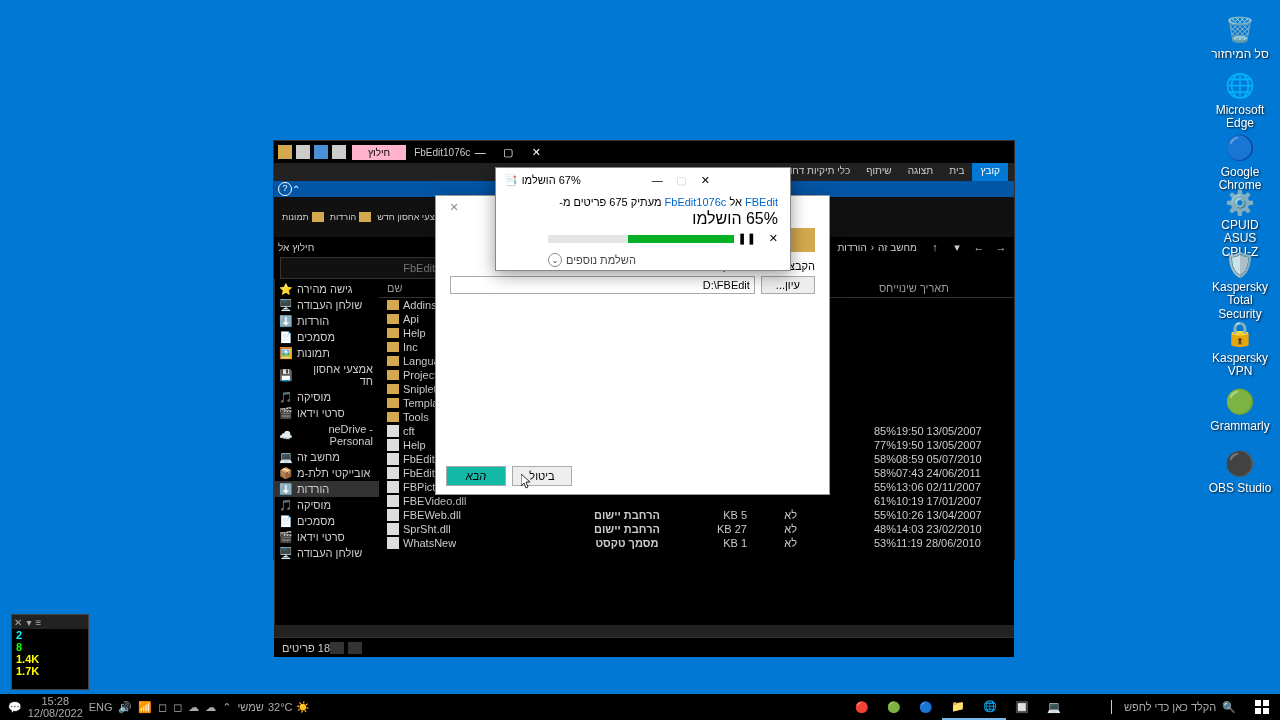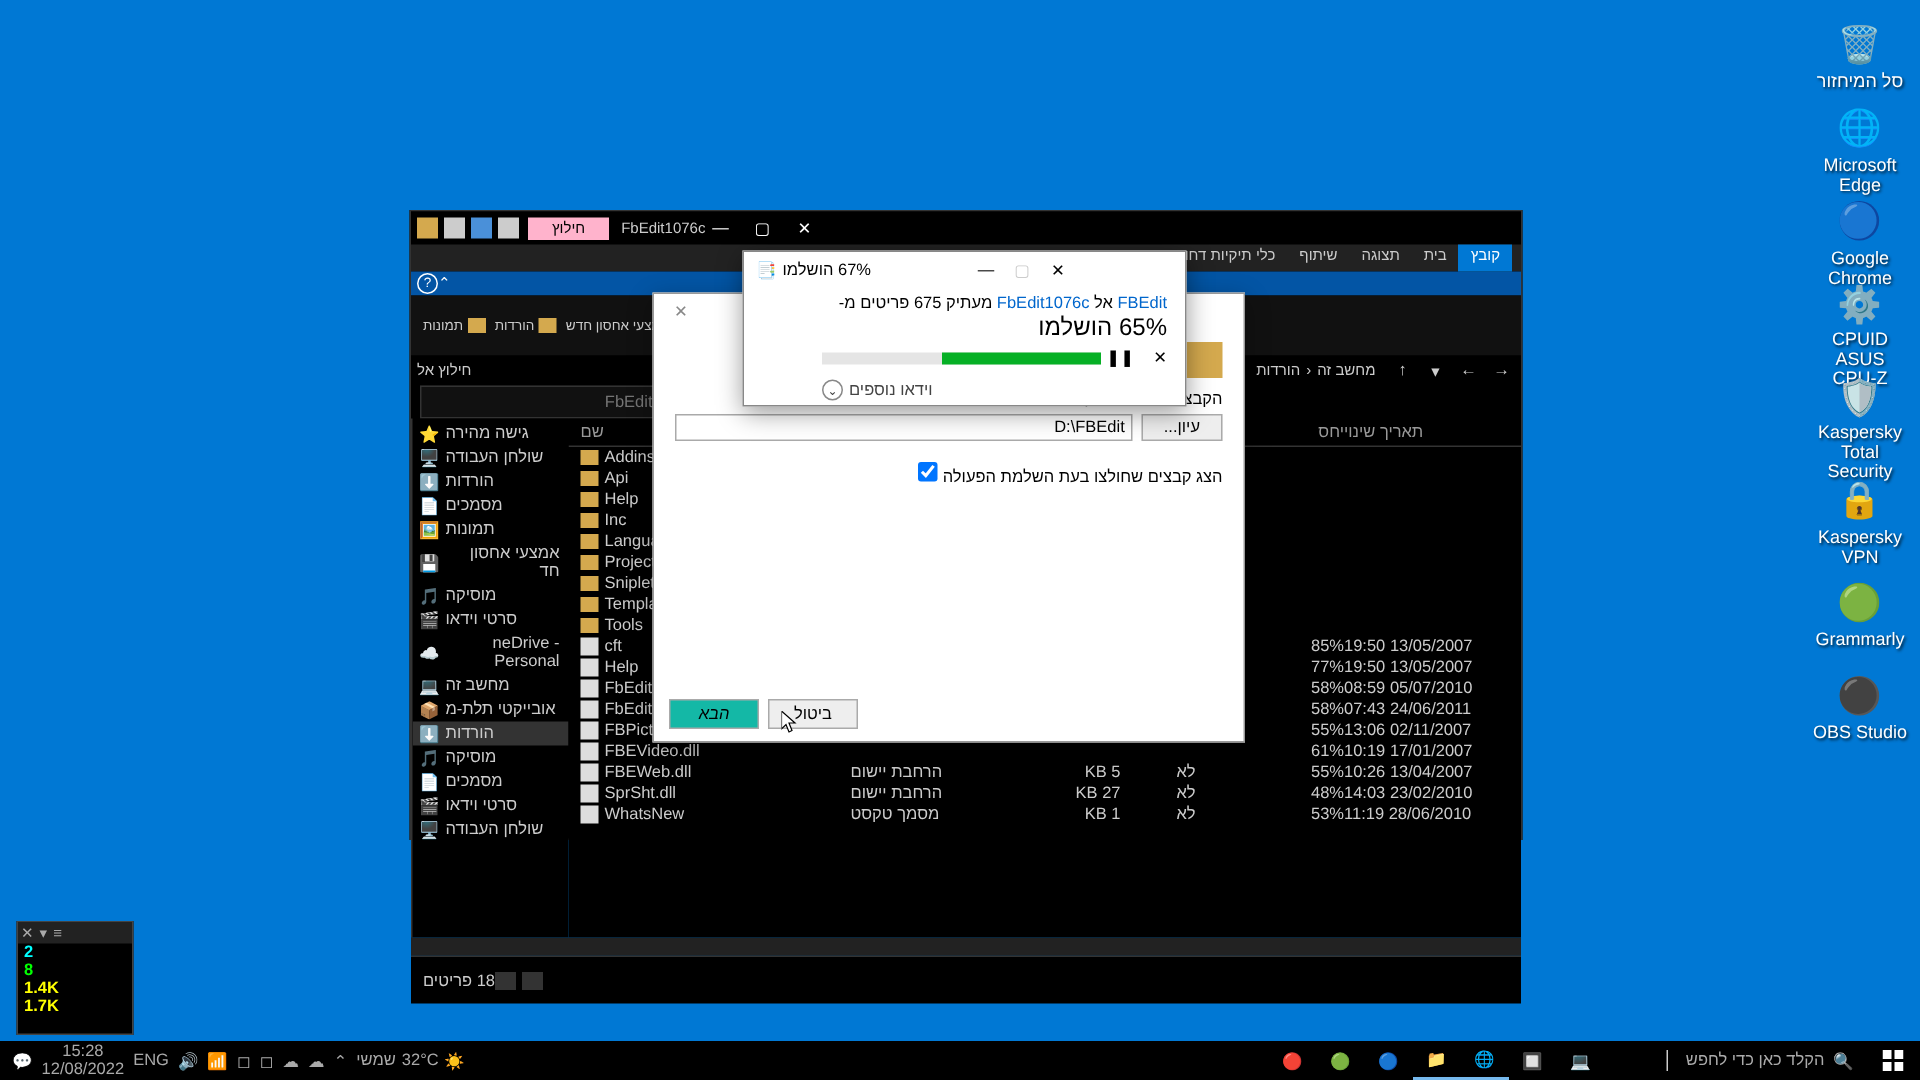--- a/index.html
+++ b/index.html
@@ -27,28 +27,28 @@
 .nav-item.sel{background:#333;}
 .nav-ic{width:12px;height:12px;display:inline-block;}
 .content{flex:1;display:flex;flex-direction:column;background:#000;}
 .bread{height:20px;background:#000;display:flex;align-items:center;padding:0 4px;gap:4px;}
 .bread-txt{color:#ccc;font-size:10px;}
 .bread-btn{width:18px;color:#ccc;text-align:center;cursor:pointer;}
 .file-list{flex:1;overflow:auto;}
 .fl-row{display:flex;align-items:center;padding:1px 8px;color:#ccc;font-size:10px;}
 .fl-hdr{color:#999;border-bottom:1px solid #333;padding:3px 8px;}
 .fc-name{flex:0 0 180px;text-align:right;display:flex;justify-content:flex-end;align-items:center;gap:4px;}
-.fc-type{flex:0 0 120px;text-align:left;}
+.fc-type{flex:0 0 120px;text-align:center;font-weight:bold;}
 .fc-size{flex:0 0 60px;text-align:right;}
 .fc-none{flex:0 0 50px;text-align:right;}
 .fc-ratio{flex:0 0 50px;text-align:right;}
 .fc-date{flex:0 0 110px;text-align:left;}
 .fold-ic{width:12px;height:10px;background:#d4a94e;display:inline-block;}
 .file-ic{width:12px;height:12px;background:#ddd;display:inline-block;}
-.statusbar{height:32px;background:#000;border-top:1px solid #333;display:flex;align-items:center;padding:0 8px;color:#ccc;font-size:10px;}
+.statusbar{height:20px;background:#000;border-top:1px solid #333;display:flex;align-items:center;padding:0 8px;color:#ccc;font-size:10px;}
 .scroll-x{height:12px;background:#222;}
 
 .dlg-extract{position:absolute;left:435px;top:195px;width:395px;height:300px;background:#fff;border:1px solid #999;box-shadow:0 4px 16px rgba(0,0,0,.3);z-index:20;}
 .dlg-t{height:22px;display:flex;align-items:center;padding:0 8px;}
 .dlg-cls{width:20px;height:18px;display:flex;align-items:center;justify-content:center;cursor:pointer;}
 .dlg-body{padding:10px 14px;}
 .dlg-hdr{display:flex;align-items:center;gap:8px;margin-bottom:8px;}
 .dlg-hdr-ic{width:24px;height:24px;background:#d4a94e;}
 .dlg-hdr-txt{font-size:14px;color:#0078d4;}
 .dlg-label{font-size:11px;margin:8px 0 4px;text-align:right;}
@@ -499,26 +499,20 @@
   <div class="dlg-body">
     <div class="dlg-hdr">
       <span class="dlg-hdr-ic"></span>
       <span class="dlg-hdr-txt">בחירת</span>
     </div>
     <div class="dlg-label">הקבצים יחולצו לתיקיה זו:</div>
     <div class="dlg-row">
       <button class="dlg-browse">עיון...</button>
       <input class="dlg-inp" value="D:\FBEdit" style="">
     </div>
-    <div class="dlg-chk">
-      <label>
-        <span>הצג קבצים שחולצו בעת השלמת הפעולה</span>
-        <input type="checkbox" checked="" style="">
-      </label>
-    </div>
   </div>
   <div class="dlg-foot">
     <button class="dlg-btn">ביטול</button>
     <button class="dlg-btn" style="position:relative;background:#14b8a6;font-style:italic;">הבא</button>
   </div>
   <svg class="cursor" style="left:85px;bottom:4px;" viewBox="0 0 12 16">
       <path d="M0 0 L0 12 L3 9 L5 14 L7 13 L5 8 L9 8 Z" fill="#fff" stroke="#000" stroke-width="0.8"></path>
     </svg>
 </div>
 
@@ -541,21 +535,21 @@
     </div>
     <div class="pg-pct">65% הושלמו</div>
     <div class="pg-bar-row">
       <span class="pg-ctr">✕</span>
       <span class="pg-ctr">❚❚</span>
       <div class="pg-bar">
           <div class="pg-fill" style="width: 57%;"></div>
         </div>
     </div>
     <div class="pg-more">
-      <span>וידאו נוספים</span>
+      <span>השלמת נוספים</span>
       <span class="chev">⌄</span>
     </div>
   </div>
 </div>
 
 <div class="sysmon">
   <div class="sm-tb">
     <span class="sm-tb-b" style="margin-right:auto;">≡</span>
     <span class="sm-tb-b">▾</span>
     <span class="sm-tb-b">✕</span>

